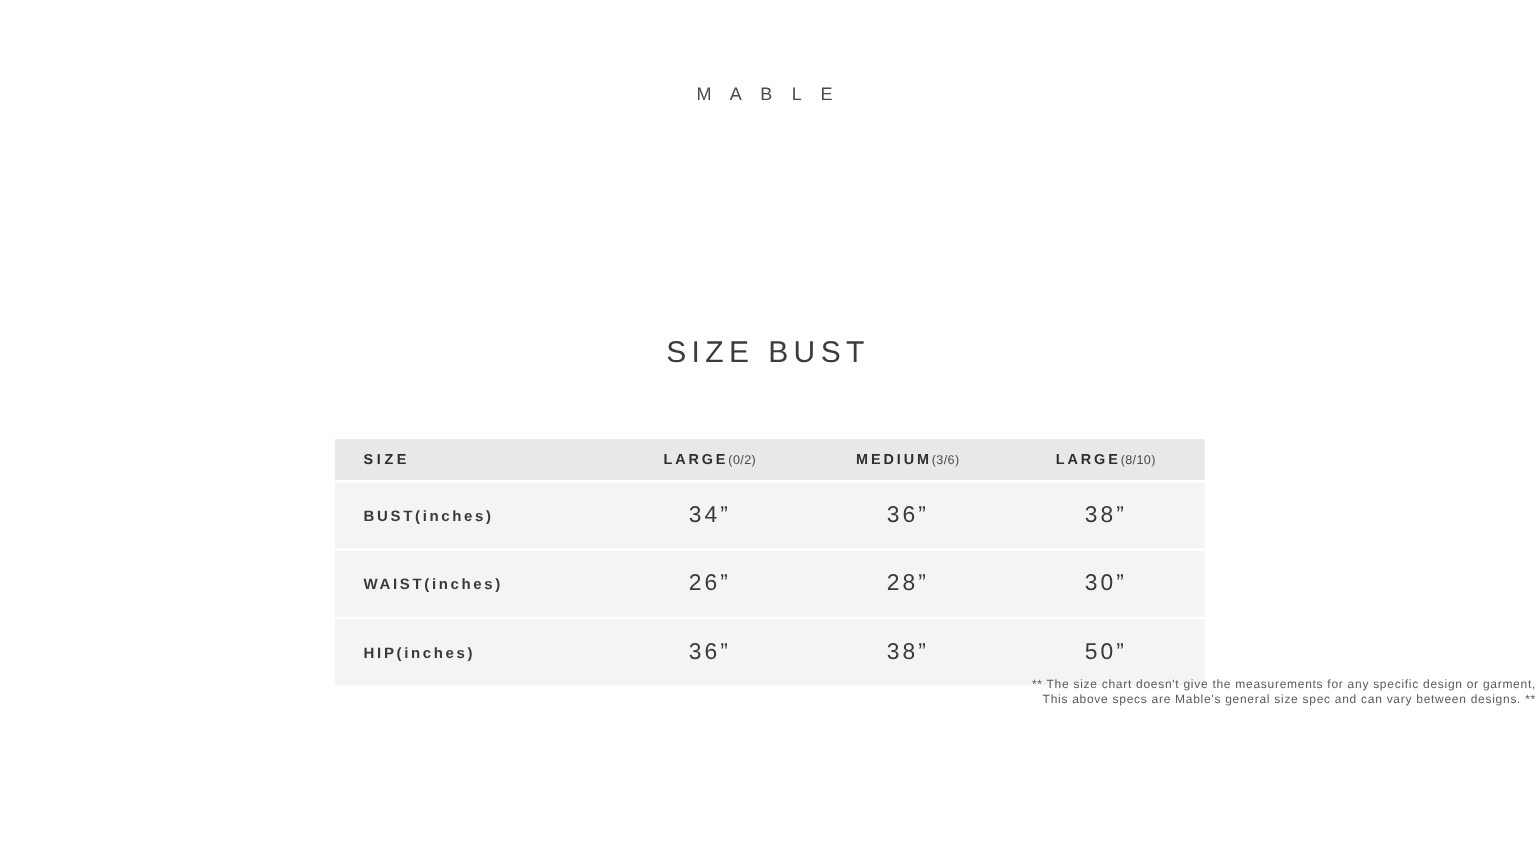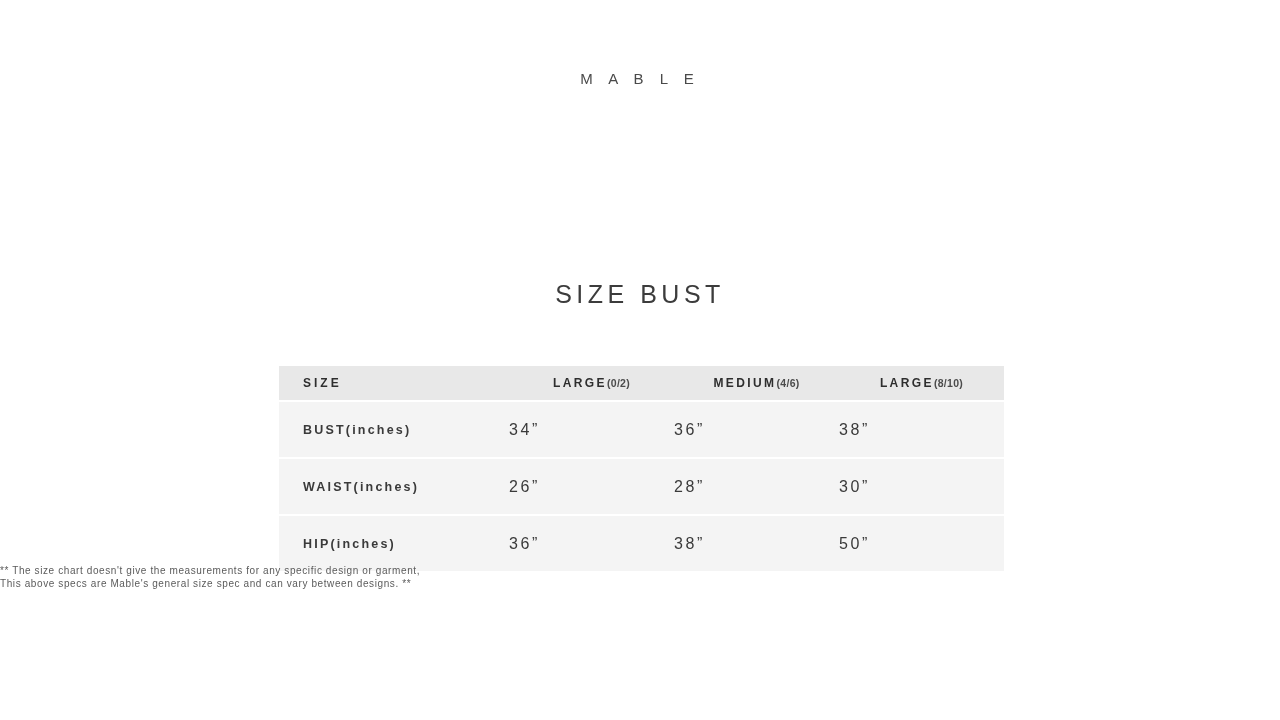--- a/index.html
+++ b/index.html
@@ -72,30 +72,31 @@
     padding: 0;
     vertical-align: middle;
   }
   table.size-chart thead th.first {
     text-align: left;
     padding-left: 24px;
     letter-spacing: 3px;
   }
   th .sub {
     font-size: 10.5px;
-    font-weight: bold;
+    font-weight: normal;
     letter-spacing: 0.3px;
     color: #4b4b4b;
   }
   table.size-chart tbody td {
     background: #f4f4f4;
     height: 55px;
-    font-size: 16px;
+    font-size: 19px;
     letter-spacing: 2.6px;
     color: #3a3a3a;
+    text-align: center;
     padding: 0;
     border-top: 2px solid #ffffff;
     vertical-align: middle;
   }
   table.size-chart tbody td.rowlabel {
     text-align: left;
     padding-left: 24px;
     font-size: 12.5px;
     letter-spacing: 2.2px;
     font-weight: bold;
@@ -105,21 +106,21 @@
   col.c2 { width: 165px; }
   col.c3 { width: 165px; }
   col.c4 { width: 165px; }
 
   
   .footnote {
     position: absolute;
     top: 564px;
     left: 0;
     width: 1280px;
-    text-align: left;
+    text-align: right;
     font-size: 10px;
     line-height: 13px;
     letter-spacing: 0.6px;
     color: #5b5b5b;
   }
   .footnote div { white-space: nowrap; }
 </style>
 </head>
 <body>
 
@@ -139,21 +140,21 @@
       </colgroup>
       <thead>
         <tr>
           <th class="first">
             <span>SIZE</span>
           </th>
           <th>
             <span>LARGE</span><span class="sub">(0/2)</span>
           </th>
           <th>
-            <span>MEDIUM</span><span class="sub">(4/6)</span>
+            <span>MEDIUM</span><span class="sub">(3/6)</span>
           </th>
           <th>
             <span>LARGE</span><span class="sub">(8/10)</span>
           </th>
         </tr>
       </thead>
       <tbody>
         <tr>
           <td class="rowlabel">BUST(inches)</td>
           <td>34”</td>

